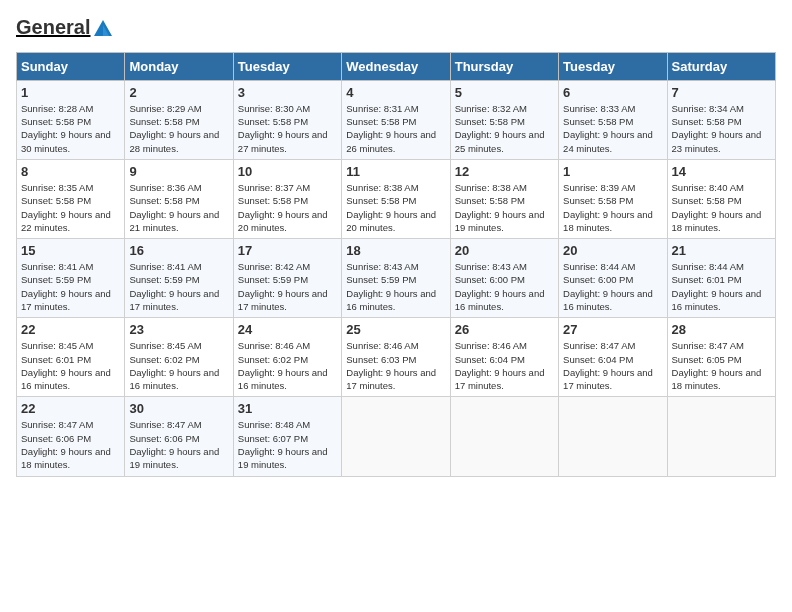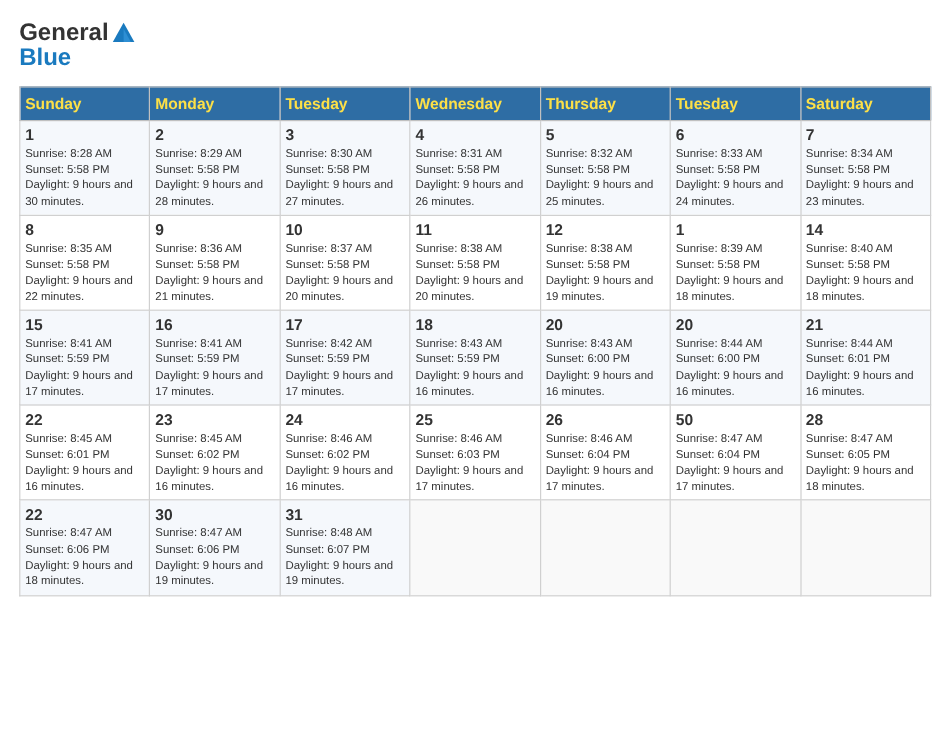--- a/index.html
+++ b/index.html
@@ -13,20 +13,21 @@
     .page {
       width: 792px;
       height: 612px;
       padding: 16px;
     }
     .header {
       display: flex;
       justify-content: space-between;
       align-items: center;
       margin-bottom: 12px;
+      text-decoration: underline;
     }
     .logo {
       display: flex;
       align-items: center;
     }
     .title-block {
       text-align: right;
     }
     .month-title {
       font-size: 32px;
@@ -37,21 +38,21 @@
       font-size: 16px;
       color: #555;
     }
     table {
       width: 100%;
       border-collapse: collapse;
       table-layout: fixed;
     }
     thead tr th {
       background-color: #2e6da4;
-      color: #fde047;
+      color: #ffffff;
       padding: 6px 4px;
       font-size: 13px;
       font-weight: bold;
       text-align: left;
       border: 1px solid #c0c0c0;
     }
     tbody tr td {
       vertical-align: top;
       padding: 4px 4px;
       font-size: 10px;
@@ -90,21 +91,20 @@
       <div>
         <div style="display:flex;align-items:center;">
           <div style="font-size:20px;font-weight:bold;line-height:1.1;">
             <span style="color:#333;">General</span><svg width="22" height="22" viewBox="0 0 22 22" style="vertical-align:middle;margin-left:2px;">
                 <polygon points="11,2 20,18 2,18" fill="#1a7abf"></polygon>
                 <polygon points="11,7 17,18 11,18" fill="#2e8fd4"></polygon>
               </svg>
           </div>
           <div></div>
         </div>
-        <div style="font-size:20px;font-weight:bold;color:#1a7abf;margin-top:-2px;">Blue</div>
       </div>
     </div>
     <div class="title-block">
       <div class="month-title"></div>
       <div class="location-title"></div>
     </div>
   </div>
 
   <table>
     <thead>
@@ -224,21 +224,21 @@
           </td>
           <td>
             <span class="day-num">25</span>
 <div class="day-detail">Sunrise: 8:46 AM<br>Sunset: 6:03 PM<br>Daylight: 9 hours and 17 minutes.</div>
           </td>
           <td>
             <span class="day-num">26</span>
 <div class="day-detail">Sunrise: 8:46 AM<br>Sunset: 6:04 PM<br>Daylight: 9 hours and 17 minutes.</div>
           </td>
           <td>
-            <span class="day-num">50</span>
+            <span class="day-num">27</span>
 <div class="day-detail">Sunrise: 8:47 AM<br>Sunset: 6:04 PM<br>Daylight: 9 hours and 17 minutes.</div>
           </td>
           <td>
             <span class="day-num">28</span>
 <div class="day-detail">Sunrise: 8:47 AM<br>Sunset: 6:05 PM<br>Daylight: 9 hours and 18 minutes.</div>
           </td>
         </tr>
         <tr>
           <td>
             <span class="day-num">22</span>

